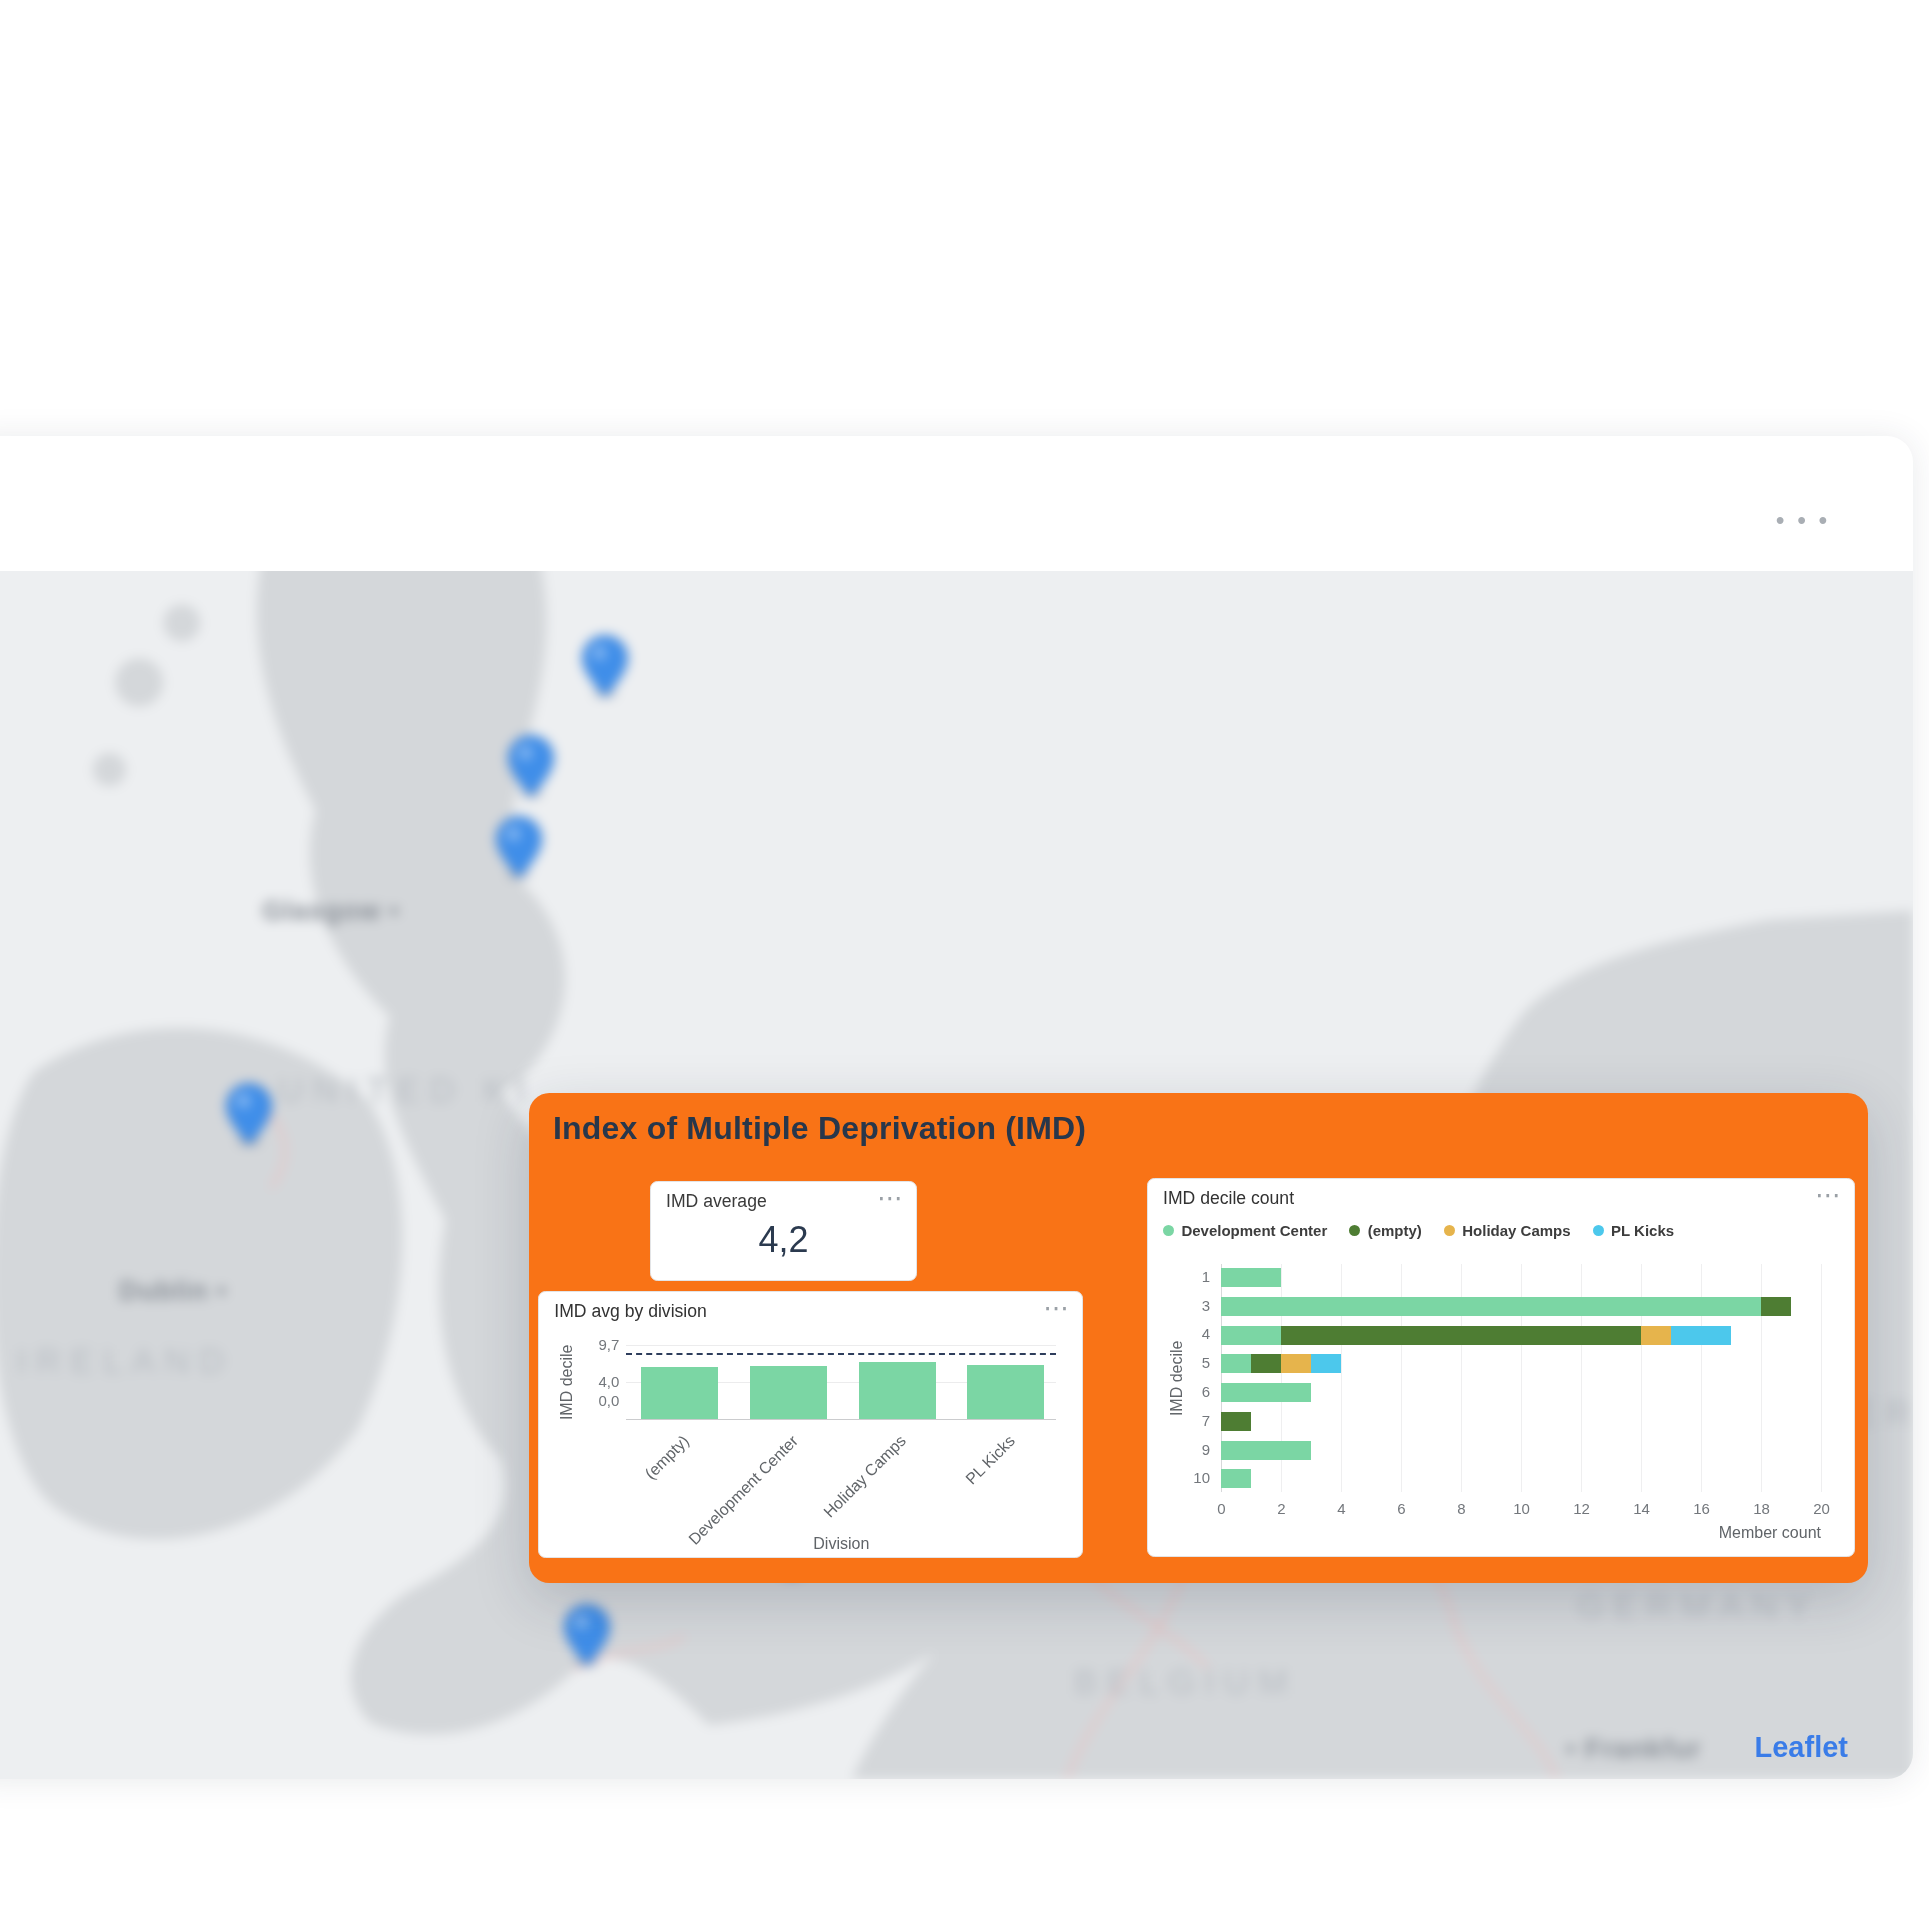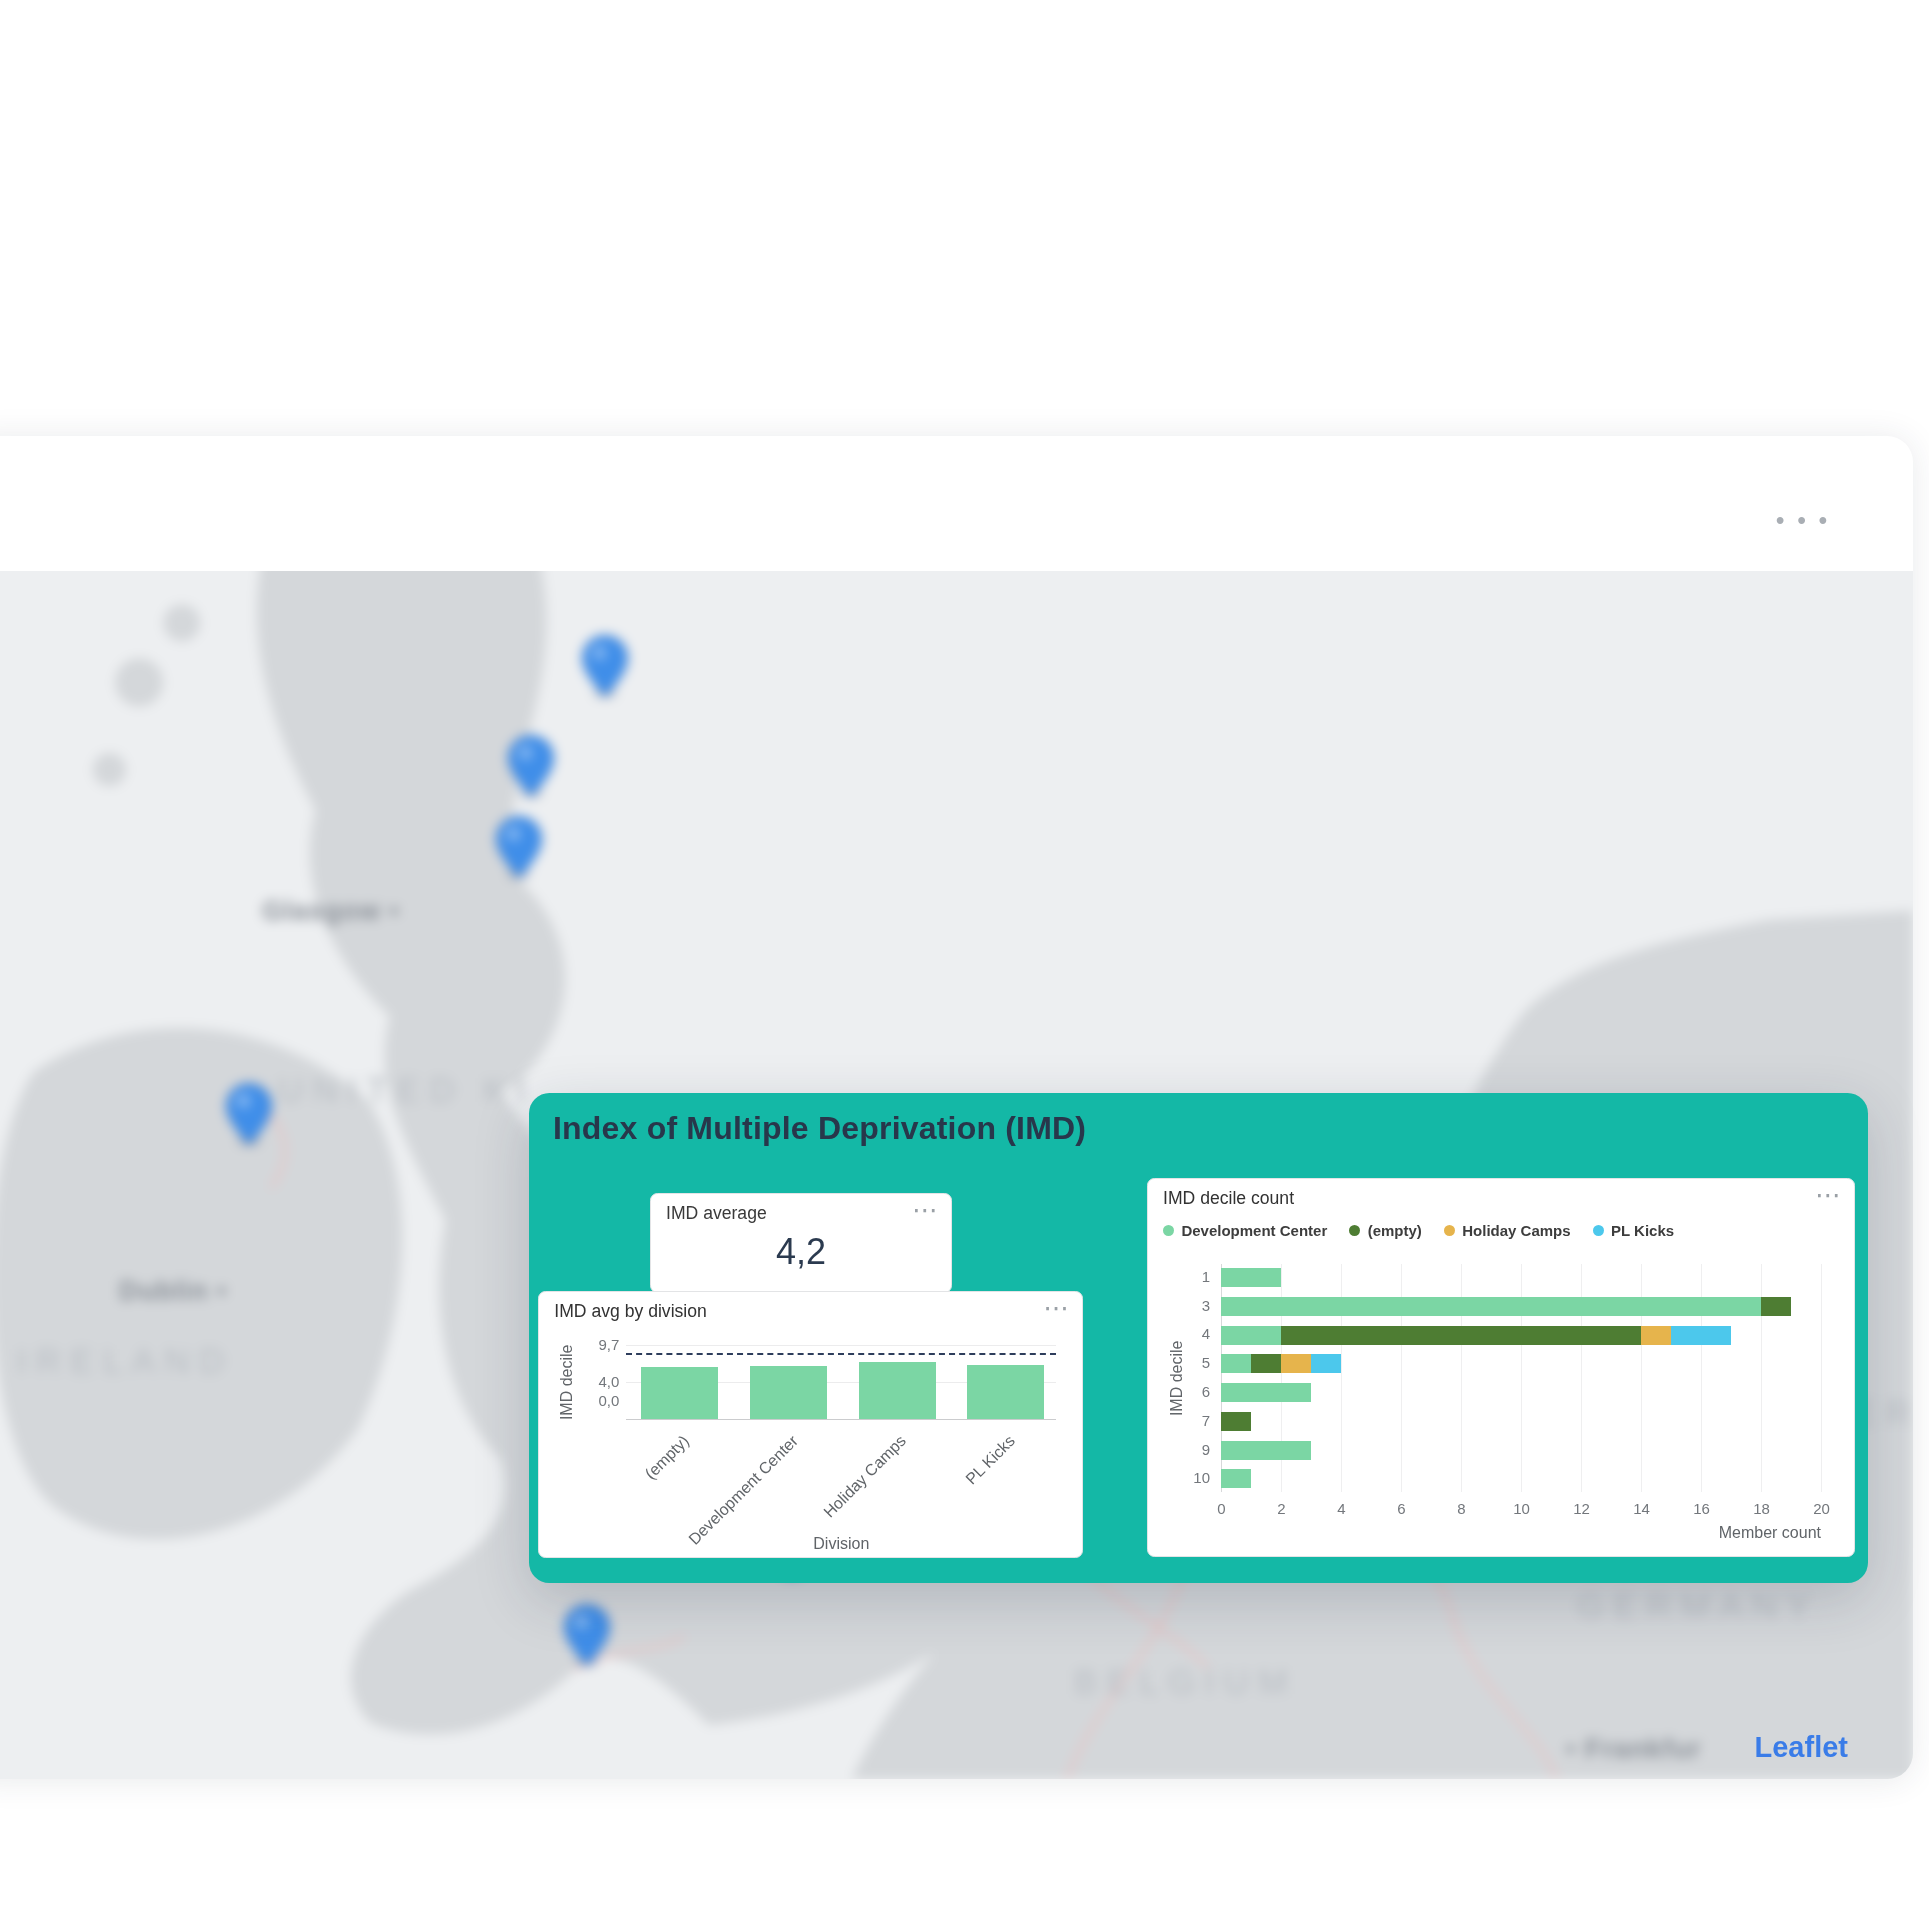--- a/index.html
+++ b/index.html
@@ -22,26 +22,26 @@
   .map-label { position:absolute; white-space:nowrap; }
   .map-label.city { font-size:27px; font-weight:700; color:#8a9098; letter-spacing:0.9px; }
   .map-label.city-caps { font-size:29px; font-weight:700; color:#a5aab0; letter-spacing:4.6px; }
   .map-label.country { font-size:35px; font-weight:400; color:#b9bec4; letter-spacing:9.3px; }
   .map-pin { position:absolute; width:50px; height:65px; }
   .leaflet-attr { position:absolute; right:65px; bottom:15px; font-size:29px; font-weight:600;
     color:#3a7ce8; cursor:pointer; }
 
   
   .imd-panel { position:absolute; left:566px; top:657px; width:1339px; height:490px;
-    background:#14b8a6; border-radius:20.4px; box-shadow:0 16.7px 56px rgba(30,40,60,.18); }
+    background:#f97316; border-radius:20.4px; box-shadow:0 16.7px 56px rgba(30,40,60,.18); }
   .panel-title { position:absolute; left:24px; top:16.7px; font-size:32px; font-weight:600;
     color:#28374b; letter-spacing:0.2px; }
 
   .inner-card { position:absolute; background:#fff; border:0.9px solid #e3e4e6; border-radius:7.4px; }
-  .kpi-card { left:121px; top:100px; width:302px; height:100px; }
+  .kpi-card { left:121px; top:88px; width:267px; height:100px; }
   .avg-card { left:9.3px; top:198px; width:545px; height:267px; }
   .count-card { left:618px; top:85px; width:708px; height:379px; }
 
   .card-head { position:absolute; left:15px; top:9.3px; right:13px; display:flex;
     justify-content:space-between; align-items:flex-start; }
   .head-label { font-size:17.6px; color:#3a3a3a; }
   .chart-title { font-weight:400; color:#323232; }
   .dots-small { font-size:26px; color:#9aa0a6; line-height:15px; cursor:pointer; user-select:none; }
   .kpi-value { position:absolute; left:0; right:0; top:37px; text-align:center; font-size:36px;
     font-weight:400; color:#2b3a4f; }

